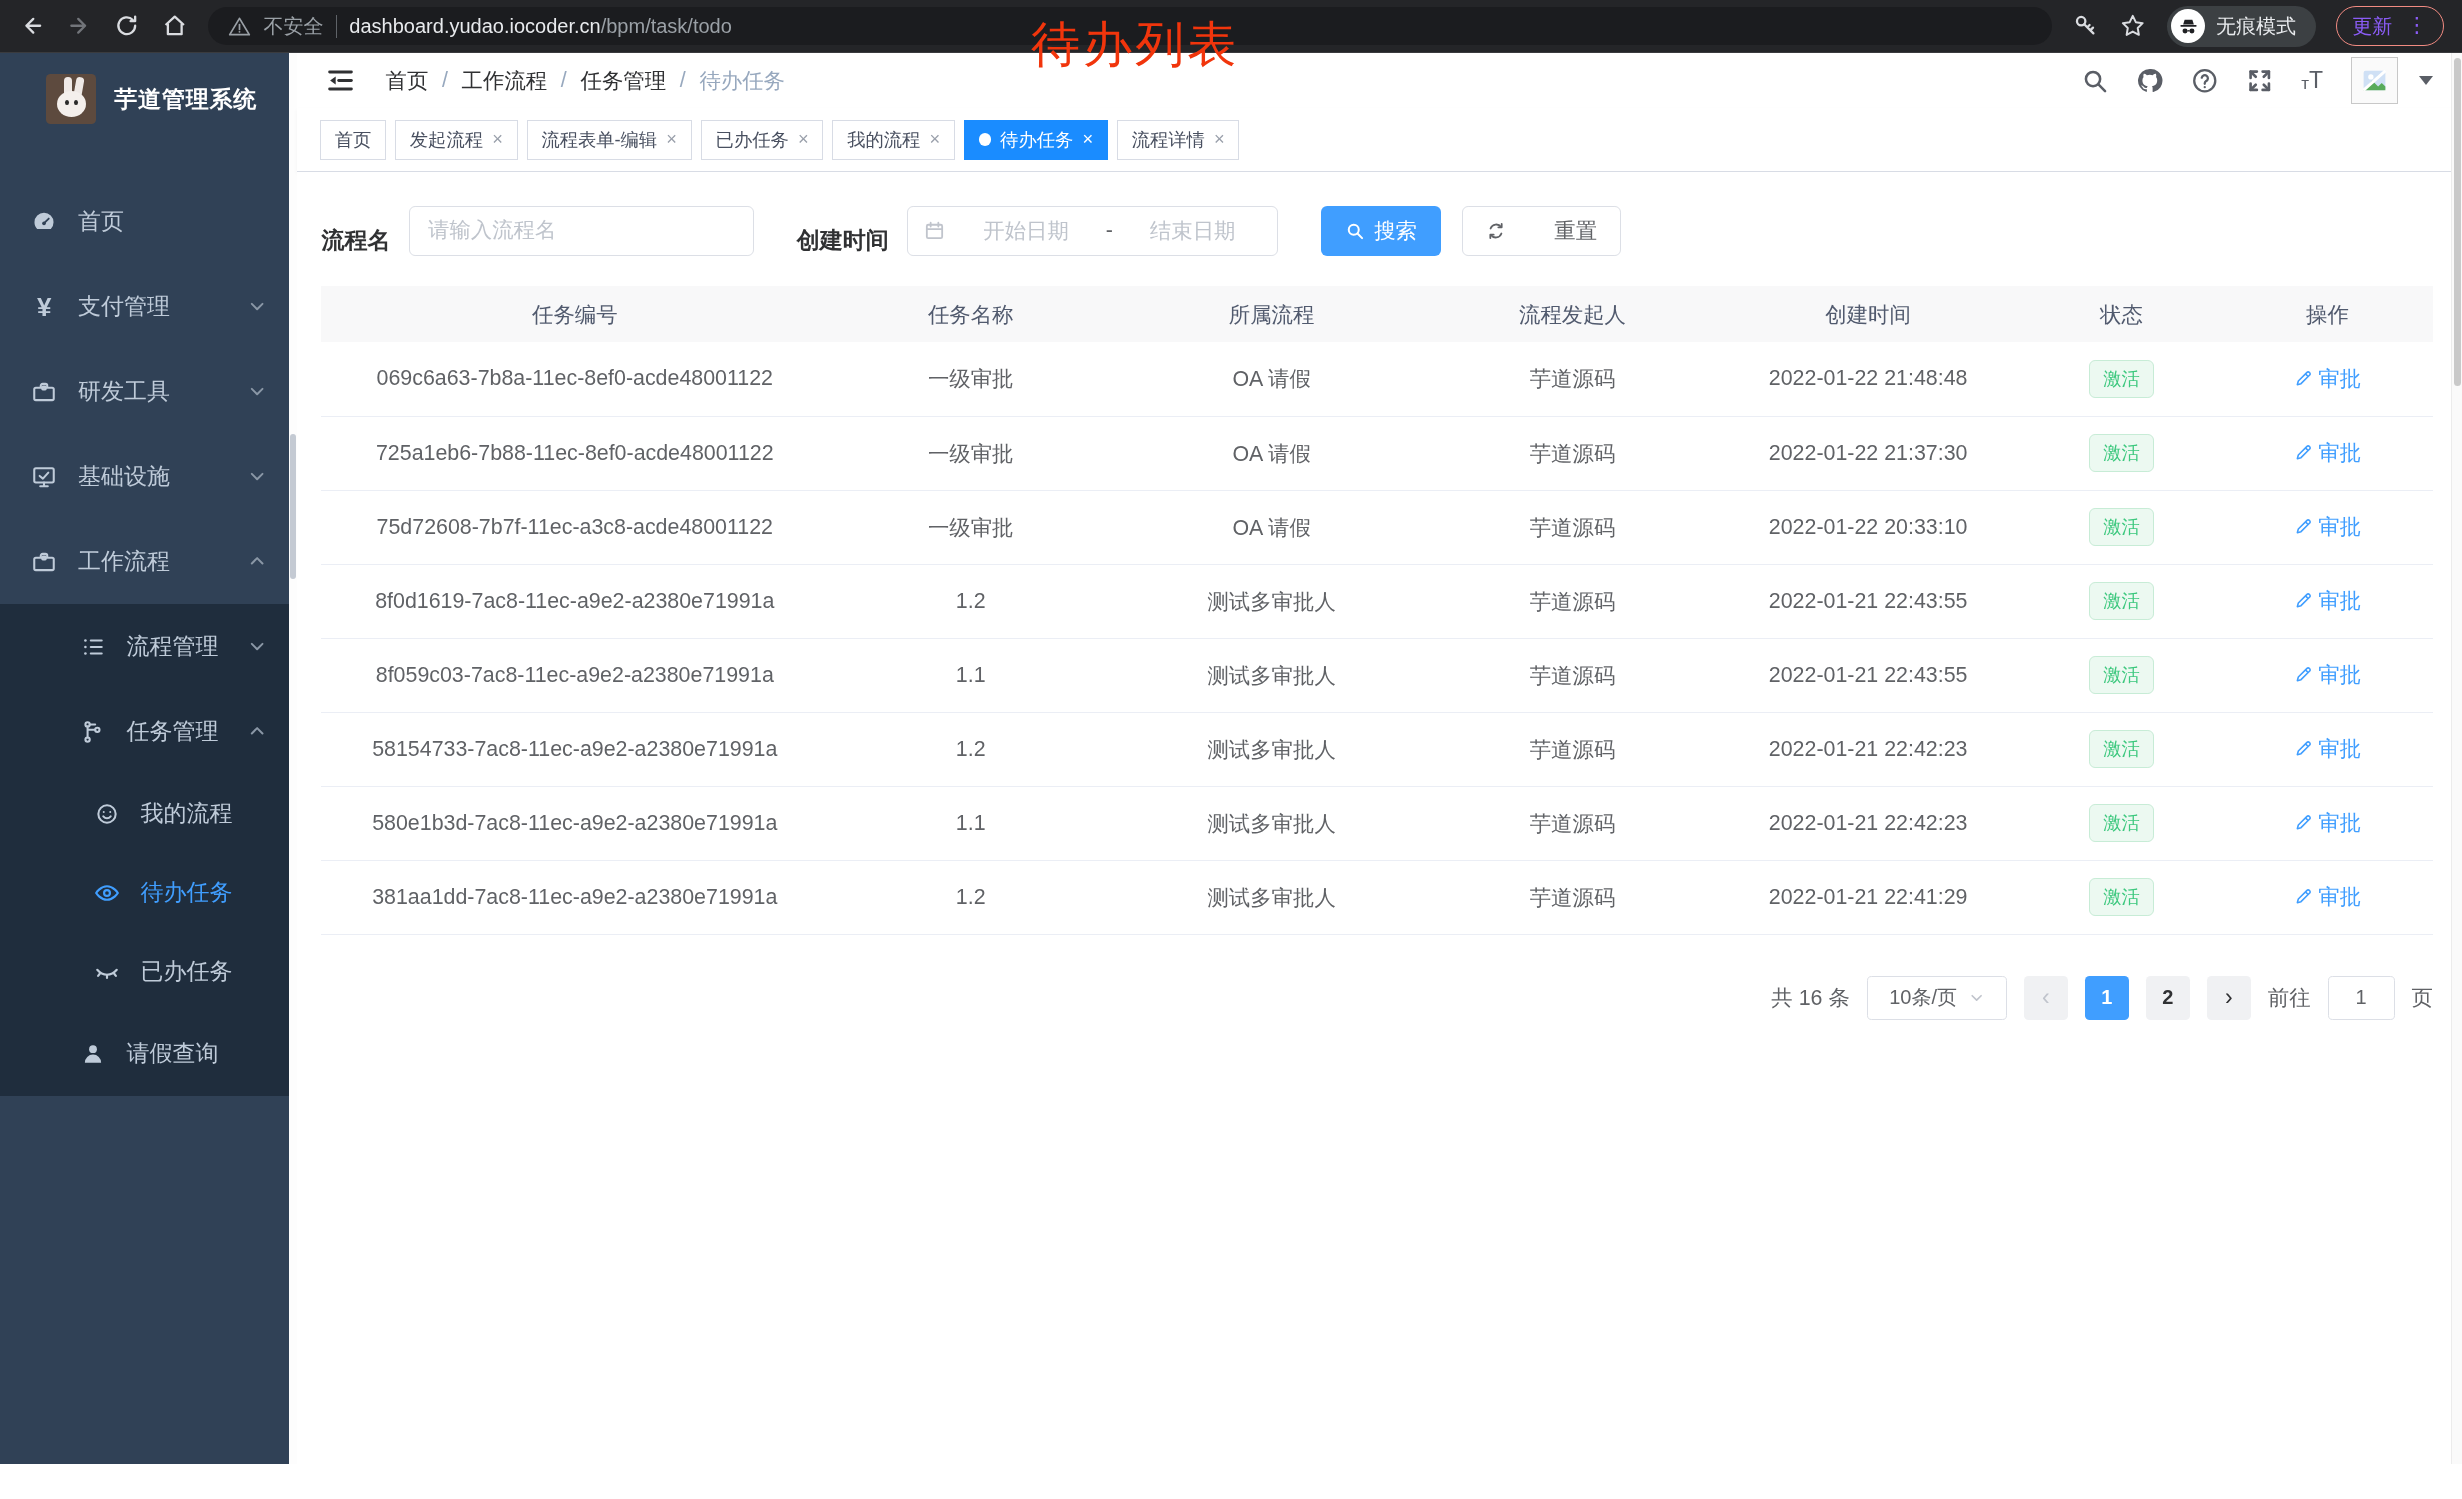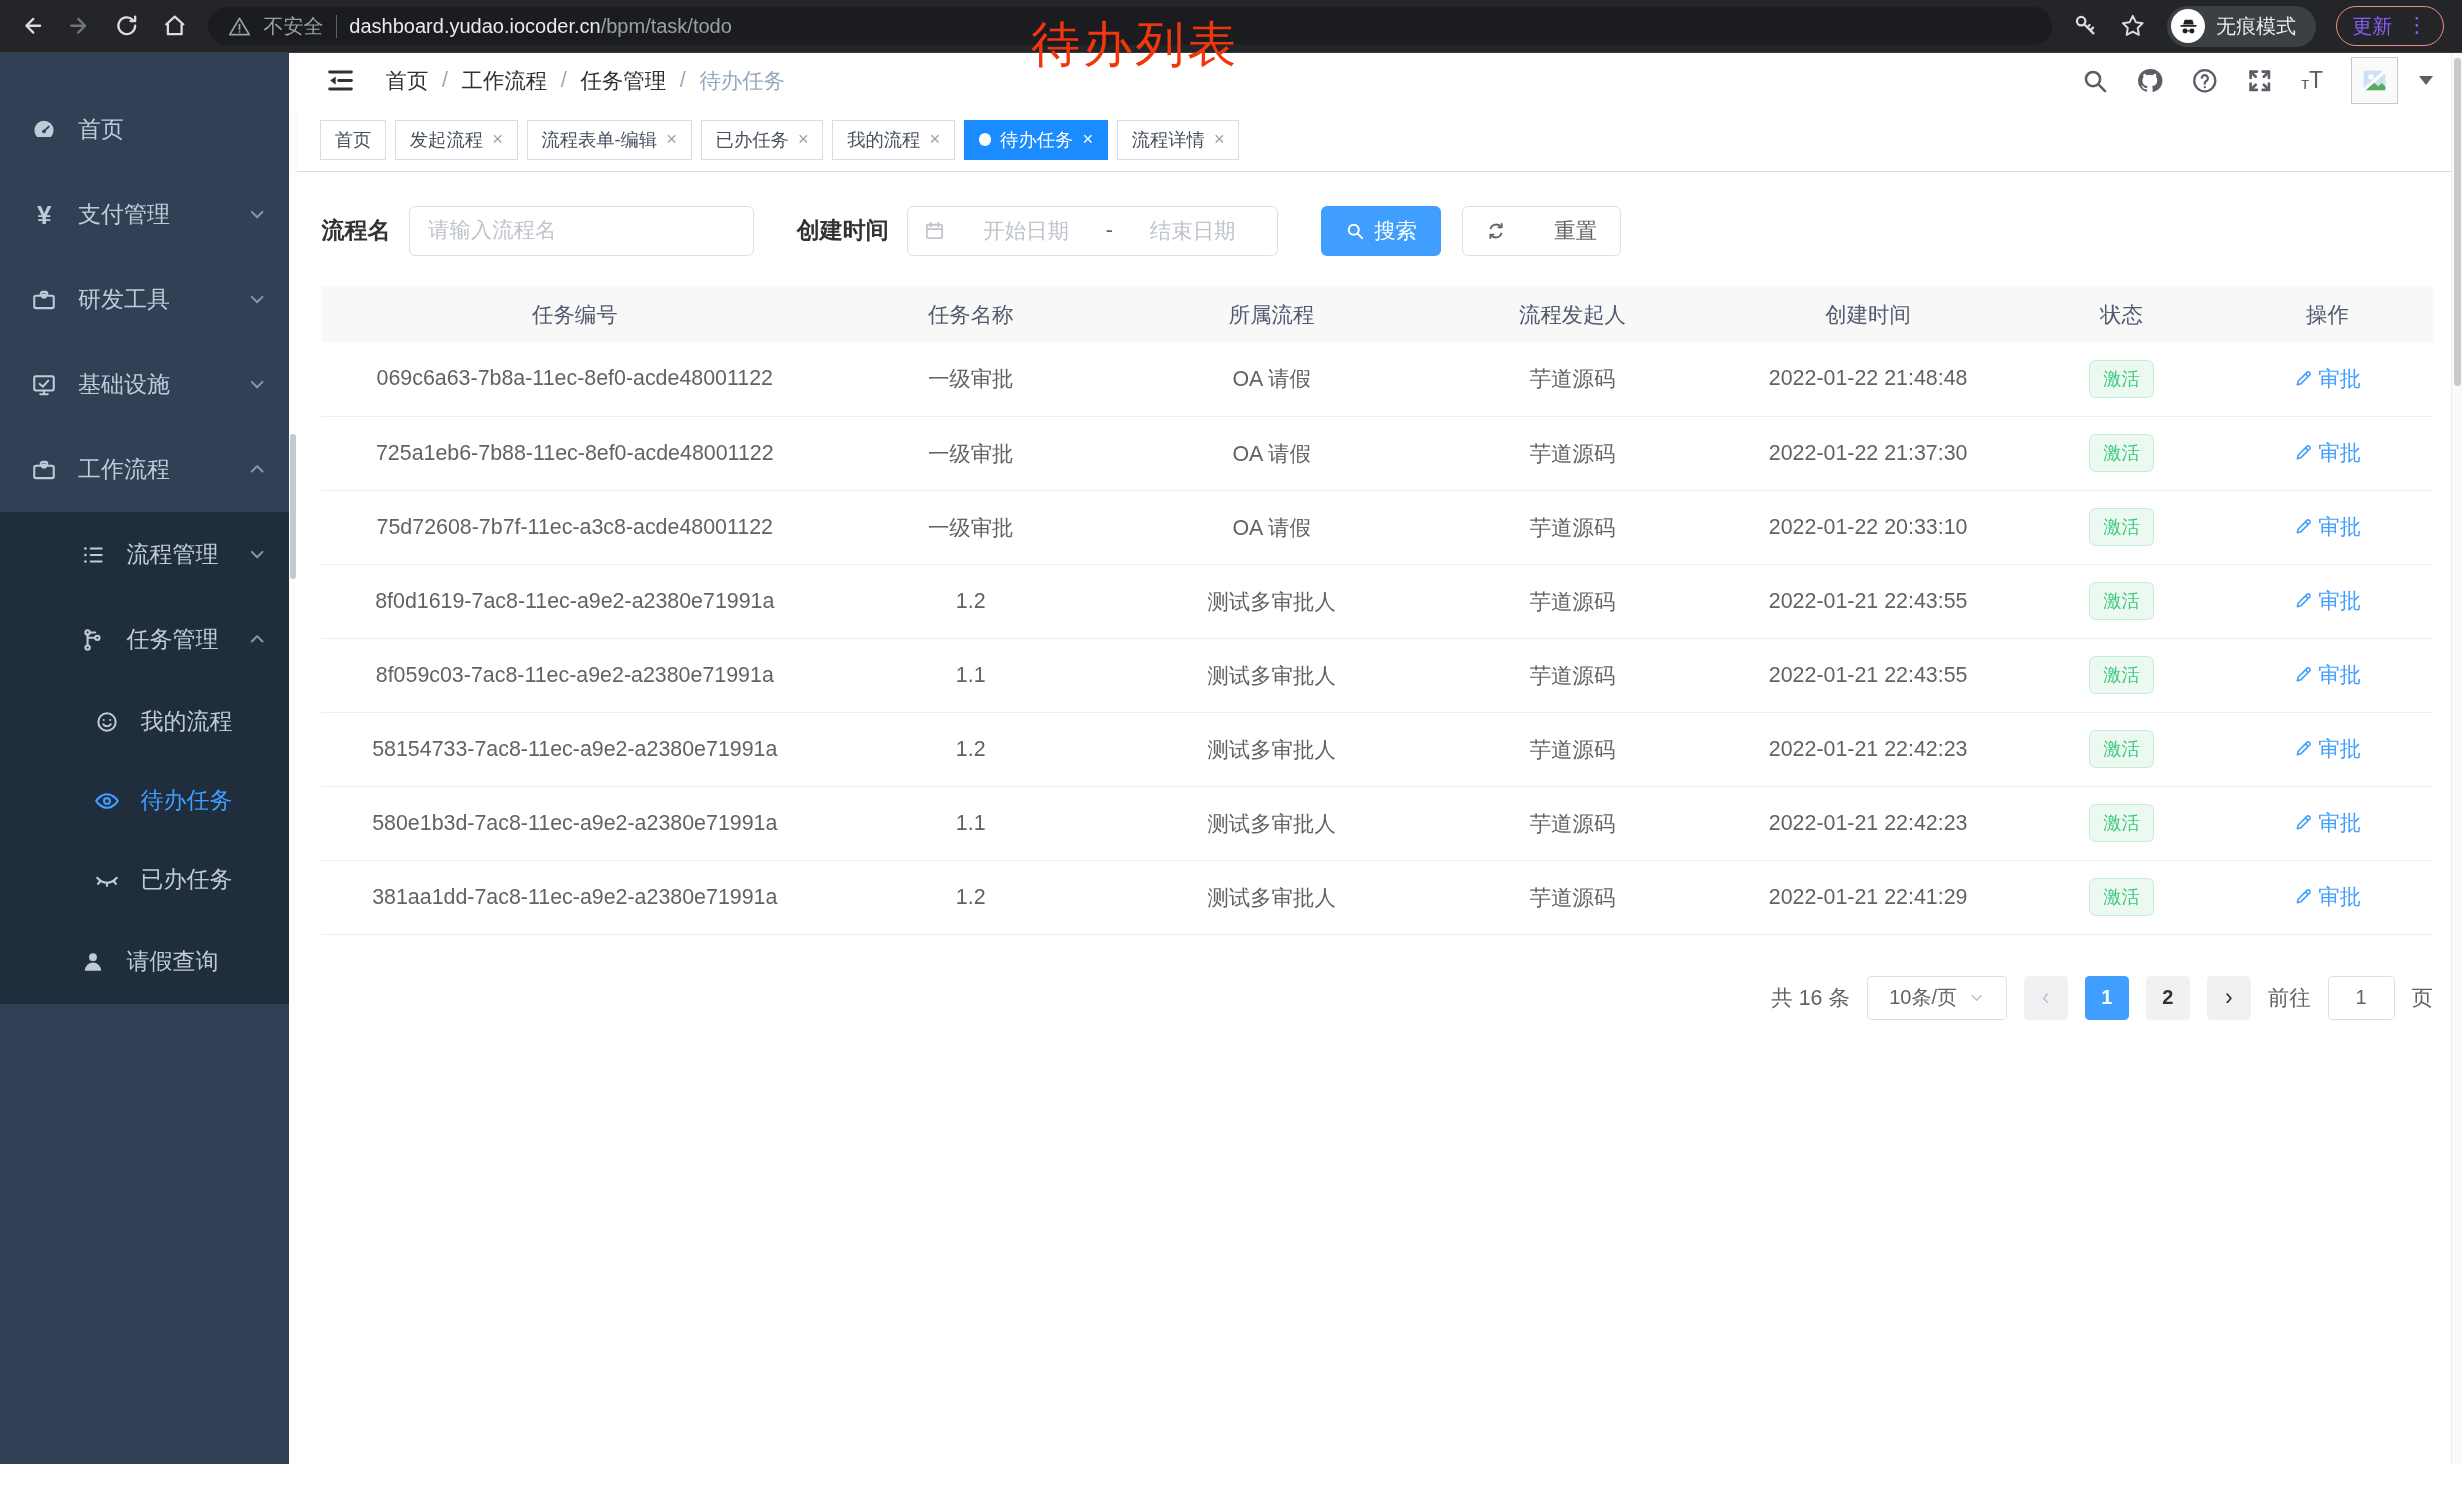--- a/index.html
+++ b/index.html
@@ -87,21 +87,21 @@
     border:1.5px solid #d8dce5; background:#fff; color:#495060; font-size:18.3px; cursor:pointer; white-space:nowrap; }
   .tag-item .dot { width:12.2px; height:12.2px; border-radius:50%; background:#fff; display:none; }
   .tag-item .close { font-size:18.3px; color:#9aa0ab; line-height:1; }
   .tag-item.active { background:#1a8cff; border-color:#1a8cff; color:#fff; }
   .tag-item.active .dot { display:block; }
   .tag-item.active .close { color:#fff; }
 
   
   .content { padding:30.5px 29px 0 24.4px; background:#fff; flex:1; }
 
-  .filter-row { display:flex; align-items:center; margin:3.1px 0 30.5px; }
+  .filter-row { display:flex; align-items:flex-end; margin:3.1px 0 30.5px; }
   .f-label { font-size:23px; font-weight:bold; color:#303133; white-space:nowrap; }
   .f-input { width:345px; height:50px; border:1.5px solid #dcdfe6; border-radius:6.1px; margin-left:18.3px;
     font-size:21.4px; color:#a21caf; padding:0 18.3px; outline:none; font-family:inherit; }
   .f-input::placeholder { color:#bfc4cc; }
   .date-box { width:371px; height:50px; border:1.5px solid #dcdfe6; border-radius:6.1px; margin-left:18.3px;
     display:flex; align-items:center; padding:0 15.3px; gap:10.7px; cursor:text; }
   .date-box .cal { width:23px; height:23px; color:#c0c4cc; flex:0 0 auto; }
   .date-ph { font-size:21.4px; color:#bfc4cc; flex:1; text-align:center; white-space:nowrap; }
   .date-sep { font-size:21.4px; color:#606266; }
   .btn { height:50px; border-radius:6.1px; display:inline-flex; align-items:center; gap:9.2px;
@@ -199,20 +199,30 @@
     <span class="lbl">更新</span>
     <span class="dots">⋮</span>
   </div>
 </div>
 
 <div class="annotation">待办列表</div>
 
 <div class="app">
 
   <aside class="sidebar">
+    <div class="logo-row">
+      <span class="logo-img">
+          <i class="ear1"></i>
+          <i class="ear2"></i>
+          <i class="head"></i>
+          <i class="eye1"></i>
+          <i class="eye2"></i>
+        </span>
+      <span class="logo-title">芋道管理系统</span>
+    </div>
 
     <nav class="menu">
       <div class="mi lv1">
         <span class="micon">
             <svg viewBox="0 0 24 24">
               <path d="M12 3.5a8.8 8.8 0 0 0-8.8 8.8c0 2.4.95 4.6 2.5 6.2h12.6a8.77 8.77 0 0 0 2.5-6.2A8.8 8.8 0 0 0 12 3.5z" fill="currentColor"></path>
               <circle cx="12" cy="13.2" r="1.7" fill="#304156"></circle>
               <path d="M12.8 12.4l3.6-3.6" stroke="#304156" stroke-width="1.7" stroke-linecap="round"></path>
             </svg>
           </span>

